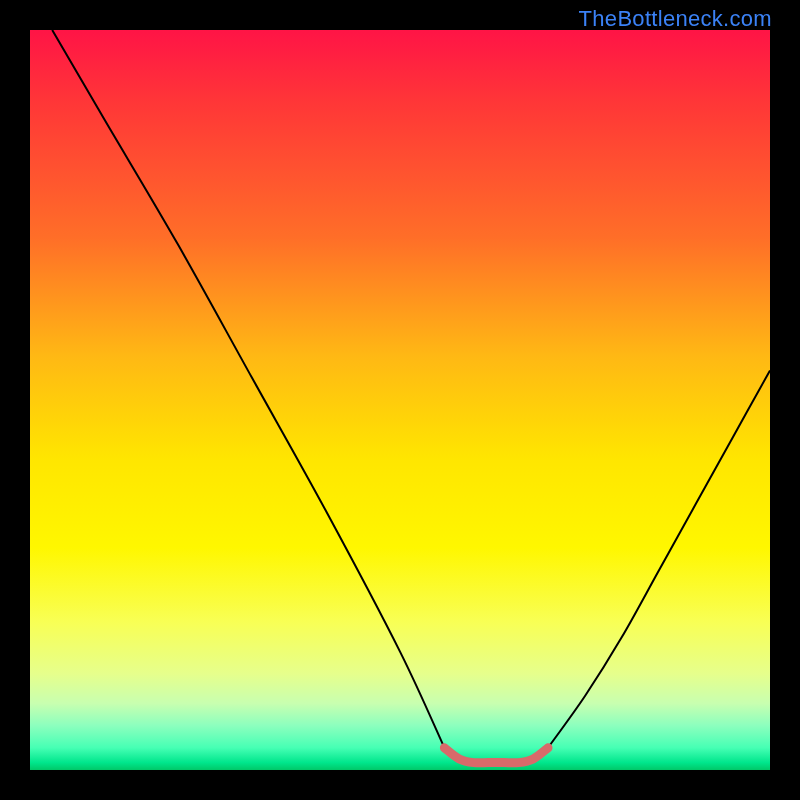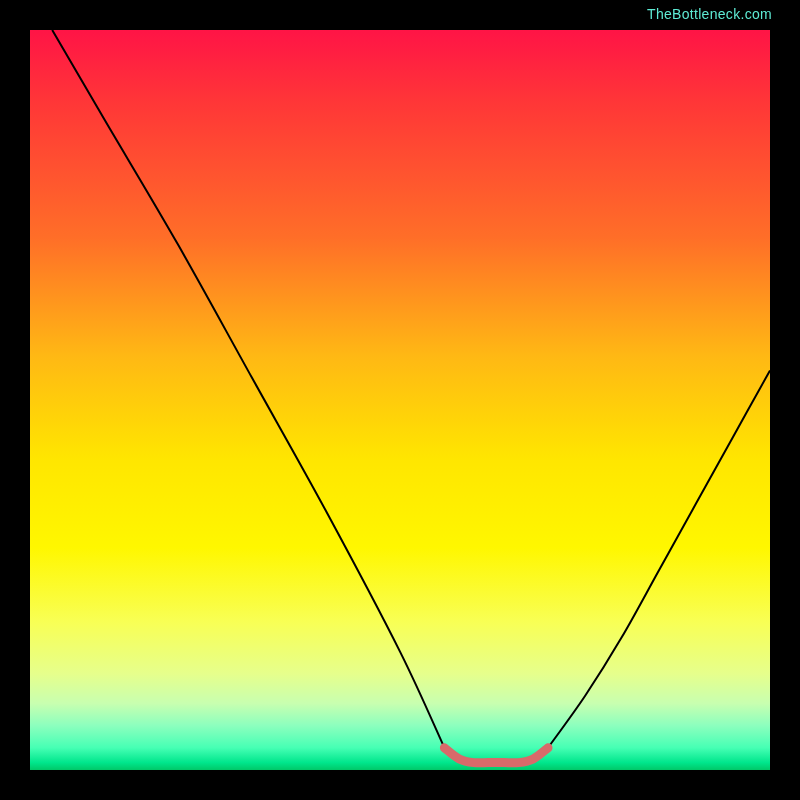--- a/index.html
+++ b/index.html
@@ -39,22 +39,22 @@
       #8cffbe 94%,
       #46ffb4 97%,
       #00e68c 99%,
       #00c868 100%
     );
   }
   .watermark {
     position: absolute;
     top: 6px;
     right: 28px;
-    color: #5eead4;
-    font-size: 14px;
+    color: #3b82f6;
+    font-size: 22px;
     font-weight: 400;
     letter-spacing: 0.3px;
     user-select: none;
   }
   svg.curves {
     position: absolute;
     left: 0;
     top: 0;
     width: 740px;
     height: 740px;

